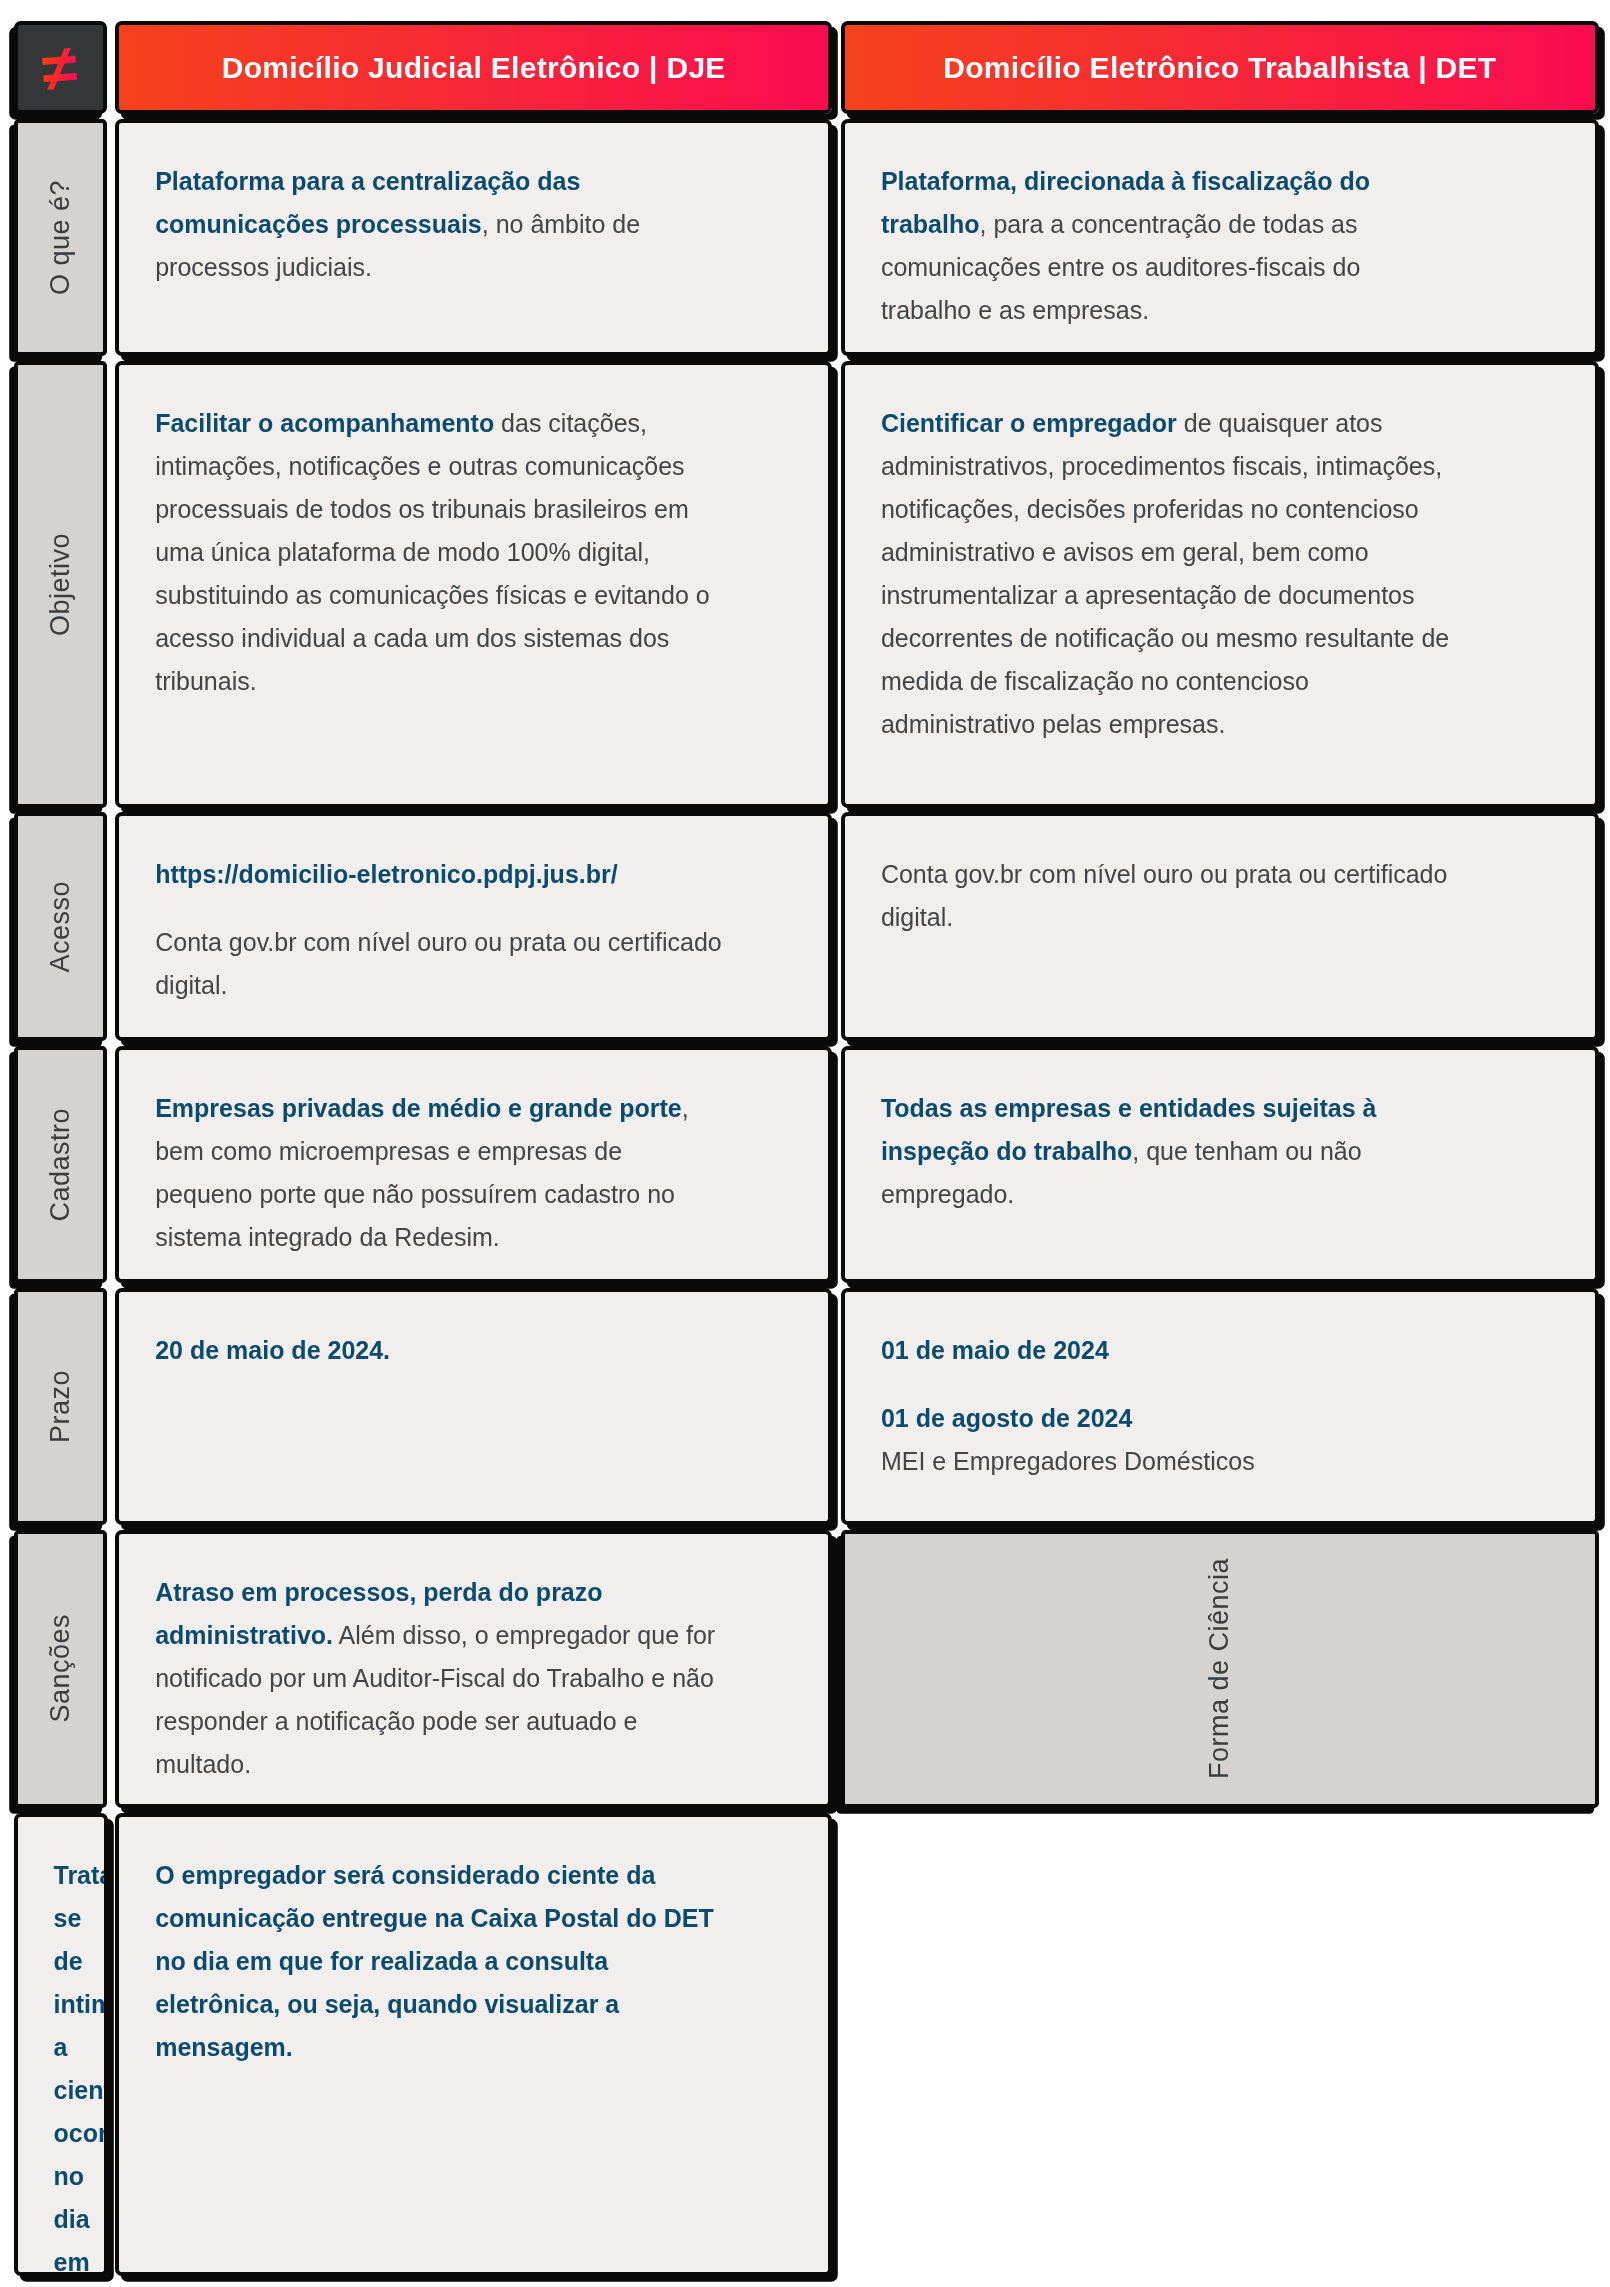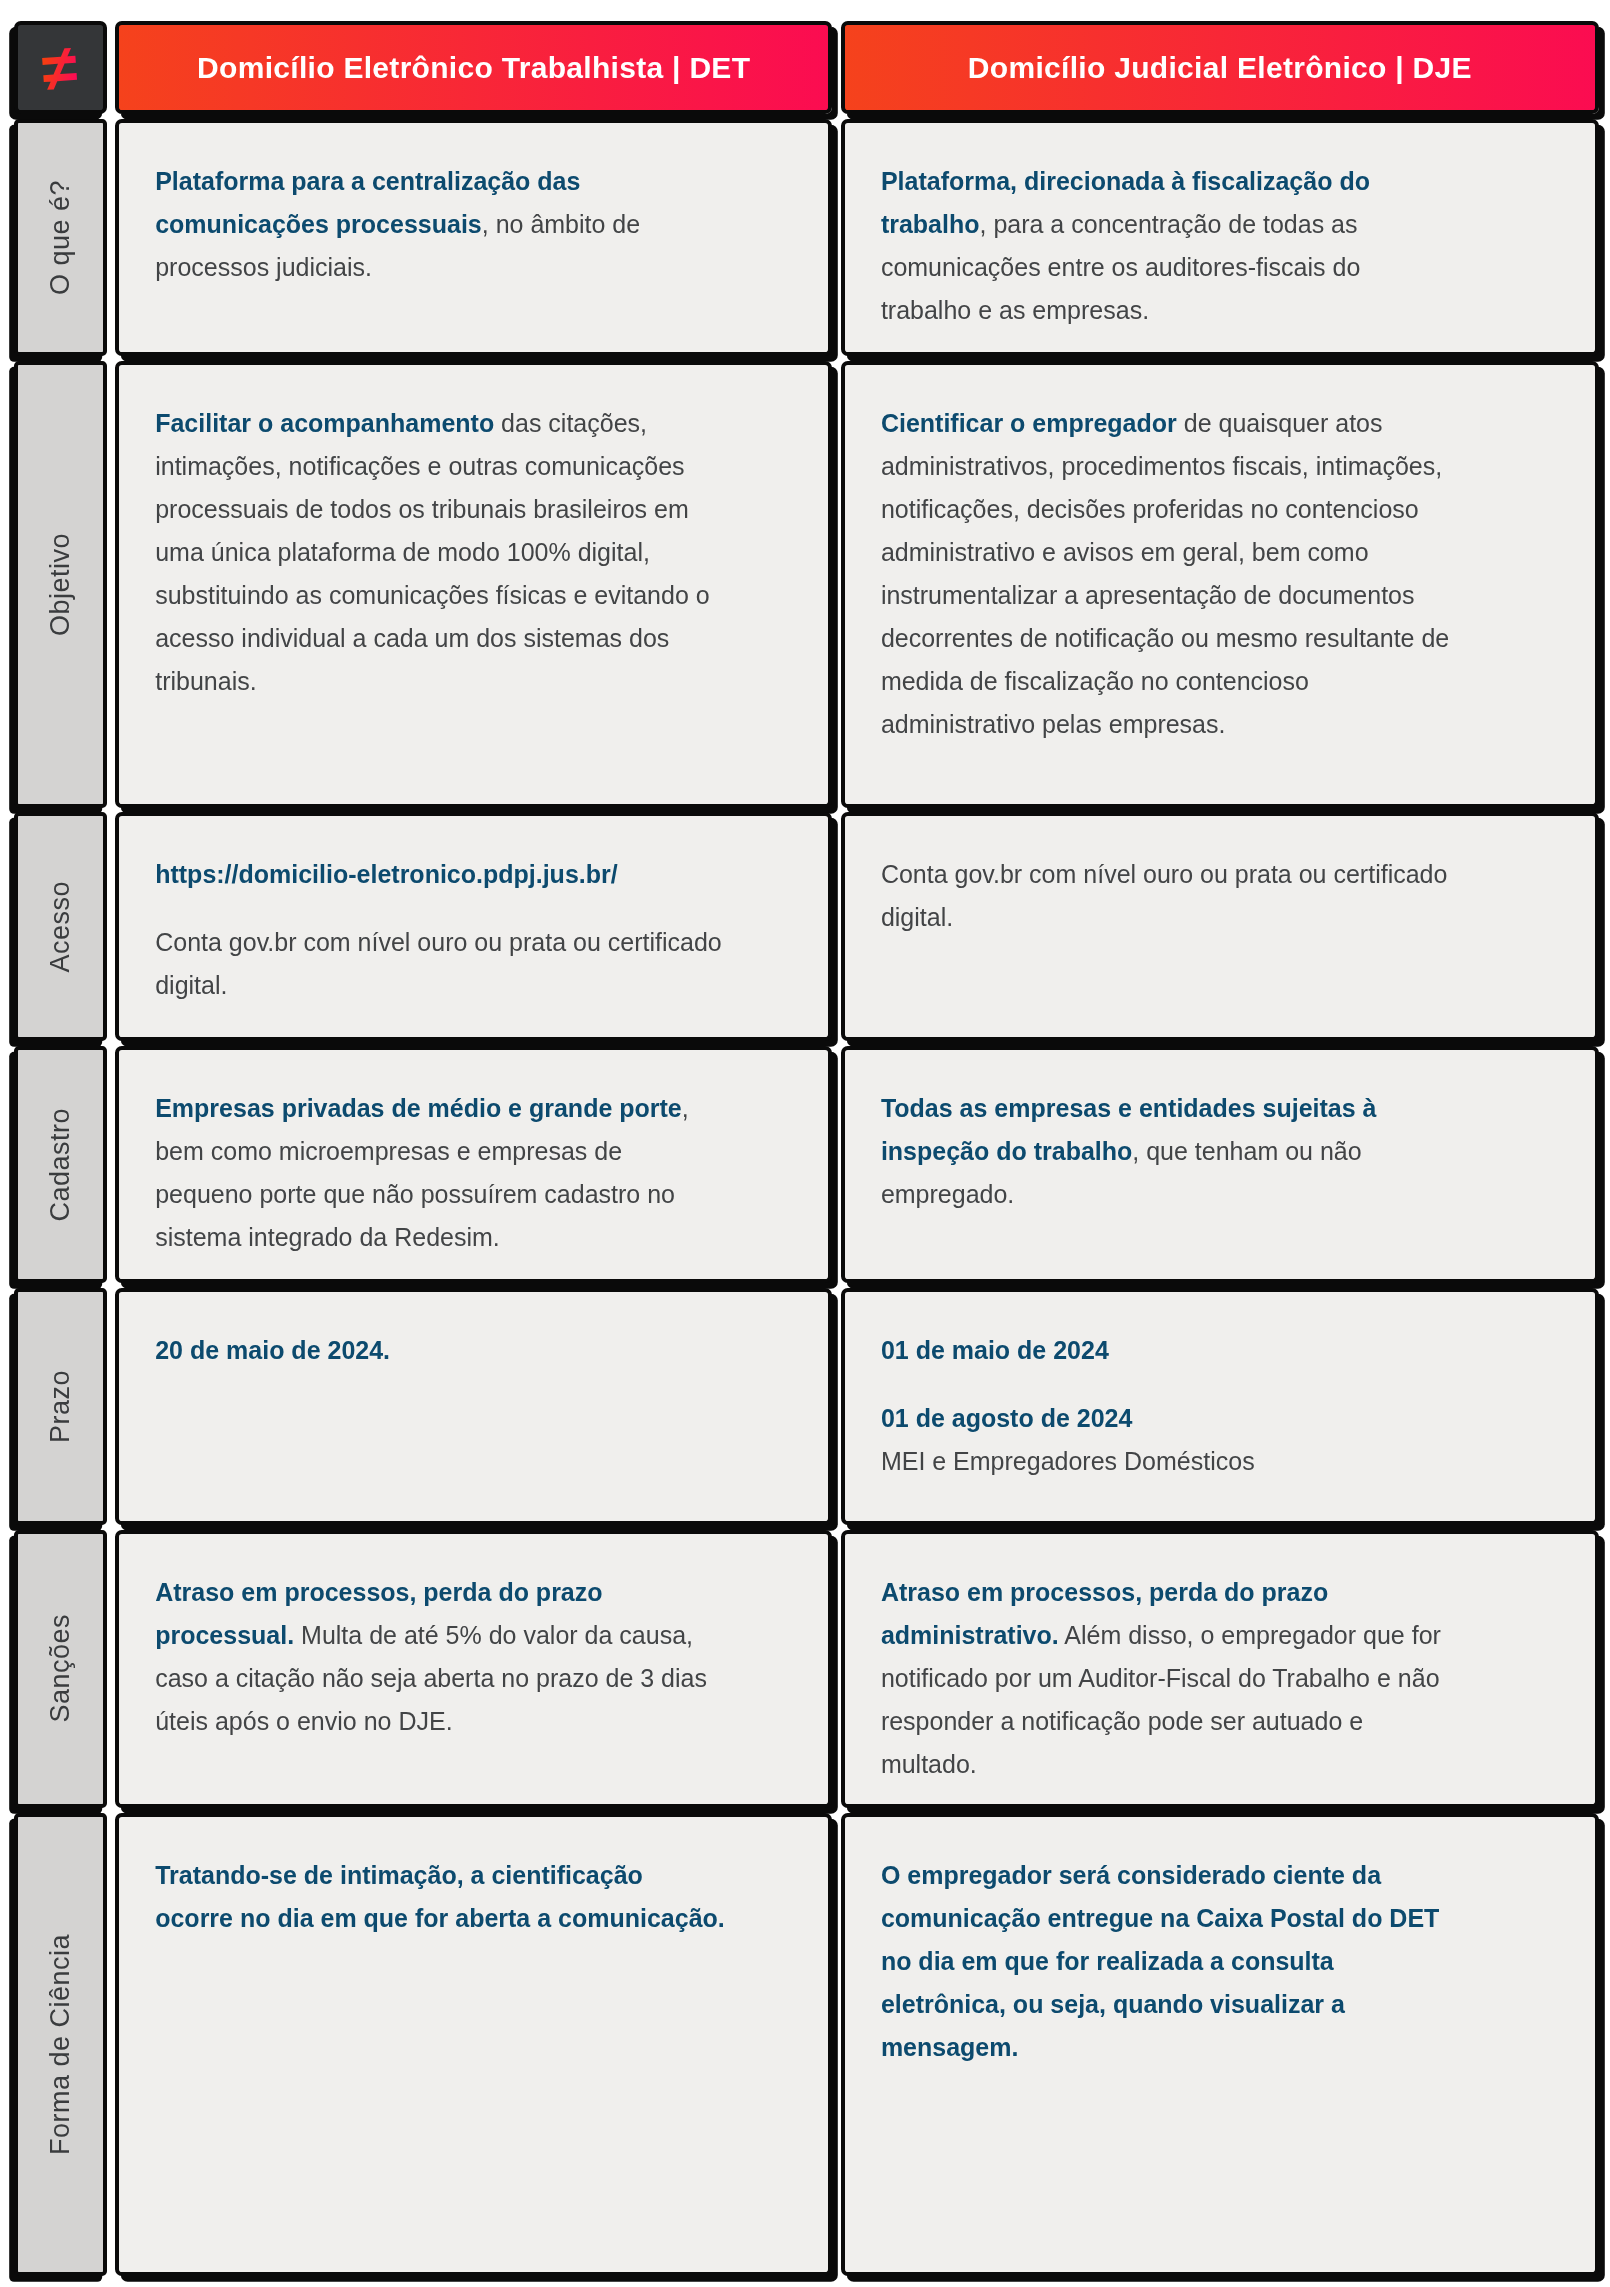--- a/index.html
+++ b/index.html
@@ -82,23 +82,23 @@
 </head>
 <body>
 
 <div class="board">
   <div class="grid" id="grid">
 
     <div class="corner">
       <span class="neq">≠</span>
     </div>
 
+    <div class="header">Domicílio Judicial Eletrônico  |  DJE</div>
+
     <div class="header">Domicílio Eletrônico Trabalhista  |  DET</div>
-
-    <div class="header">Domicílio Judicial Eletrônico  |  DJE</div>
 
     <div class="label-cell">
       <span class="label-text">O que é?</span>
     </div>
     <div class="cell">
         <p><strong>Plataforma para a centralização das comunicações processuais</strong><span>, no âmbito de processos judiciais.</span></p>
       </div>
     <div class="cell">
         <p><strong>Plataforma, direcionada à fiscalização do trabalho</strong><span>, para a concentração de todas as comunicações entre os auditores-fiscais do trabalho e as empresas.</span></p>
       </div>
@@ -142,23 +142,20 @@
       </div>
     <div class="cell">
         <p><strong>01 de maio de 2024</strong></p>
         <p><strong>01 de agosto de 2024</strong><br><span>MEI e Empregadores Domésticos</span></p>
       </div>
 
     <div class="label-cell">
       <span class="label-text">Sanções</span>
     </div>
     <div class="cell">
-        <p><strong>Atraso em processos, perda do prazo processual.</strong><span> Multa de até 5% do valor da causa, caso a citação não seja aberta no prazo de 3 dias úteis após o envio no DJE.</span></p>
-      </div>
-    <div class="cell">
         <p><strong>Atraso em processos, perda do prazo administrativo.</strong><span> Além disso, o empregador que for notificado por um Auditor-Fiscal do Trabalho e não responder a notificação pode ser autuado e multado.</span></p>
       </div>
 
     <div class="label-cell">
       <span class="label-text">Forma de Ciência</span>
     </div>
     <div class="cell">
         <p><strong>Tratando-se de intimação, a cientificação ocorre no dia em que for aberta a comunicação.</strong></p>
       </div>
     <div class="cell">

